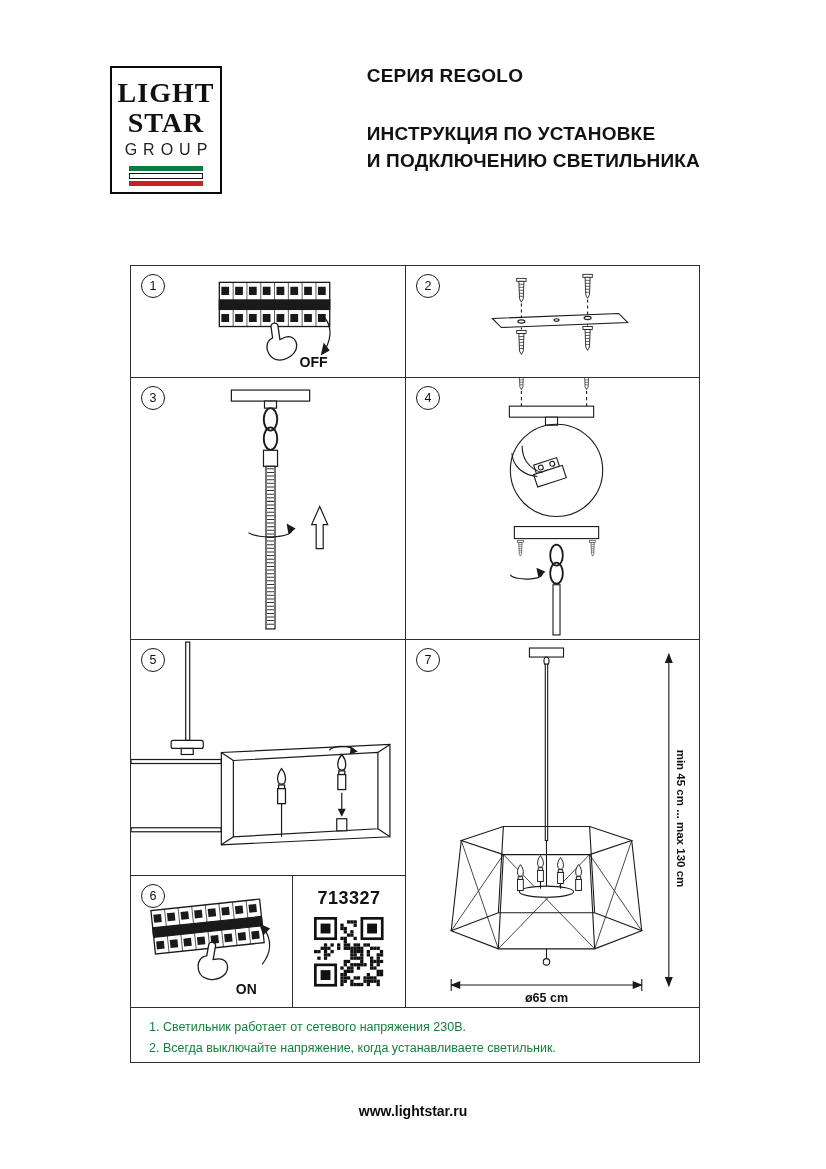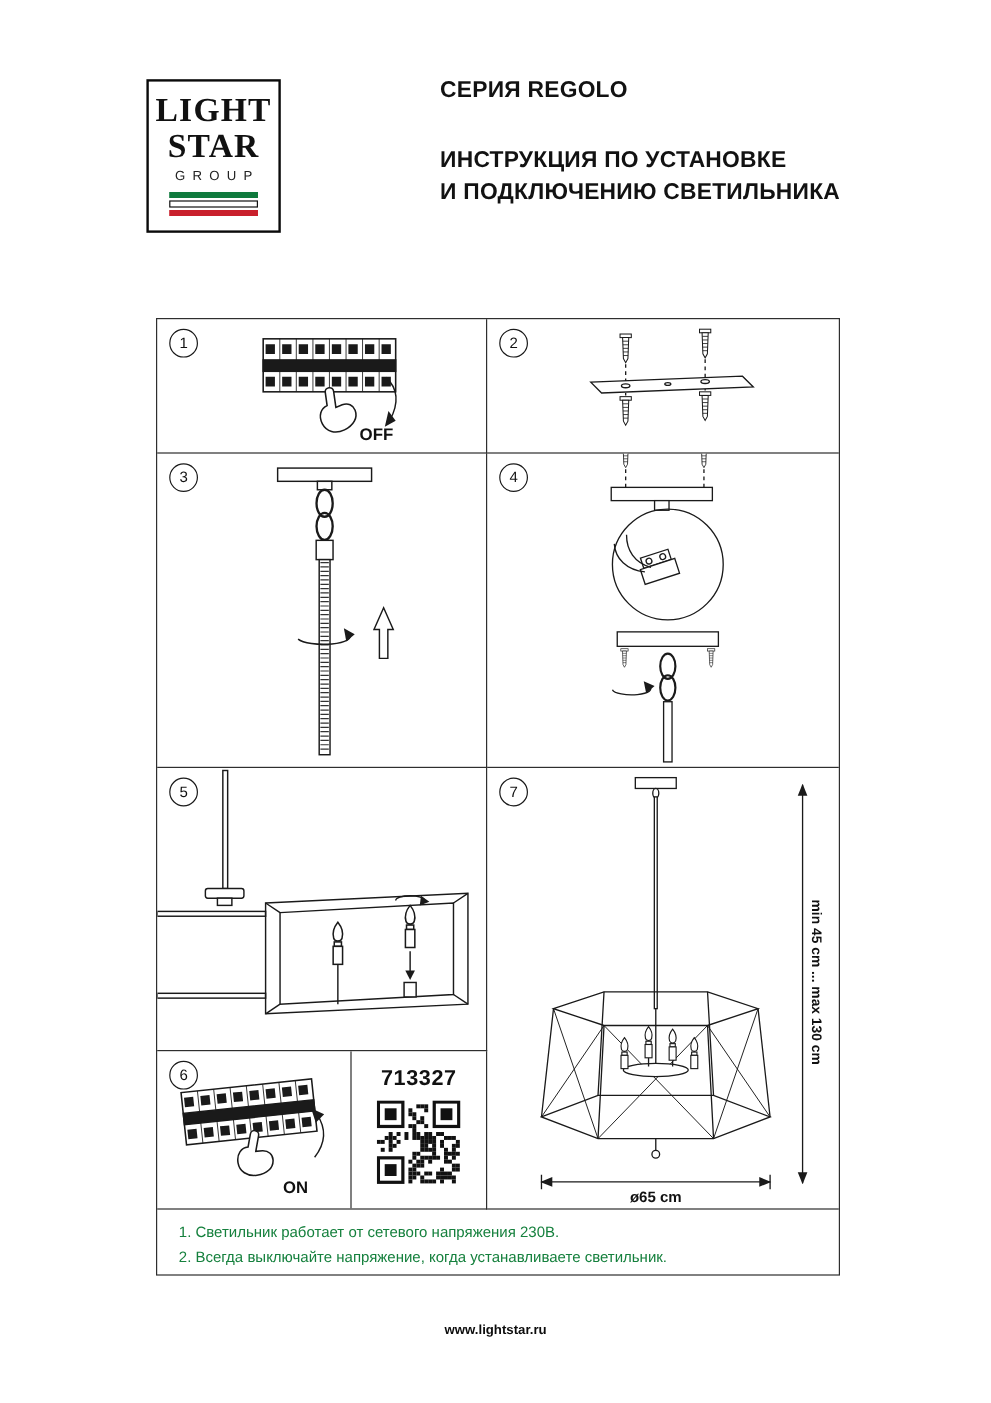--- a/index.html
+++ b/index.html
@@ -1,25 +1,25 @@
 <!DOCTYPE html>
 <html><head>
 <meta charset="utf-8">
 <style>
   html,body { margin:0; padding:0; background:#ffffff; }
   .page { position:relative; width:826px; height:1169px; margin:0 auto; background:#ffffff;
           font-family:"Liberation Sans", sans-serif; color:#111; overflow:hidden; }
 
   
-  .logo-box { position:absolute; left:122px; top:66px; width:112px; height:128px;
+  .logo-box { position:absolute; left:110px; top:66px; width:112px; height:128px;
               border:2.5px solid #0a0a0a; box-sizing:border-box; text-align:center; }
   .logo-word { font-family:"Liberation Serif", serif; font-weight:bold; font-size:28px;
                line-height:30px; letter-spacing:1px; }
   .logo-word.first { margin-top:10px; }
-  .logo-group { margin-top:3px; font-size:11px; letter-spacing:6px; padding-left:6px; color:#222; }
+  .logo-group { margin-top:3px; font-size:16px; letter-spacing:6px; padding-left:6px; color:#222; }
   .flag { width:74px; margin:7px auto 0; }
   .flag-stripe { height:5px; margin-bottom:2px; }
   .flag-green { background:#0f7a3d; }
   .flag-white { height:6px; background:#ffffff; border:1px solid #111; box-sizing:border-box; }
   .flag-red { background:#c9202c; }
 
   
   .hdr { position:absolute; right:126px; top:62px; text-align:left; font-weight:bold;
          font-size:19px; line-height:27px; letter-spacing:0.2px; color:#121212; }
   .hdr .block2 { margin-top:31px; }
@@ -47,21 +47,21 @@
   .illus { position:absolute; inset:0; width:100%; height:100%; }
   .panel svg text, svg.illus text { font-family:"Liberation Sans", sans-serif; fill:#111; stroke:none; }
 
   
   .c6-draw { position:relative; flex:0 0 162px; border-right:1px solid #2e2e2e; box-sizing:border-box; }
   .c6-qr { flex:1; display:flex; flex-direction:column; align-items:center; padding-top:12px; }
   .article-num { font-weight:bold; font-size:18px; letter-spacing:0.5px; margin-bottom:8px; }
 
   
   .site { position:absolute; left:0; top:1103px; width:100%; text-align:center;
-          font-weight:bold; font-size:11px; color:#0c0c0c; }
+          font-weight:bold; font-size:14px; color:#0c0c0c; }
 </style>
 </head>
 <body>
 
 <svg width="0" height="0" style="position:absolute" aria-hidden="true">
   <defs>
     <g id="breaker">
       <rect x="0" y="0" width="110" height="44" fill="#fff" stroke="#1a1a1a" stroke-width="1.3"></rect>
       <path d="M13.8,0 V44 M27.5,0 V44 M41.3,0 V44 M55,0 V44 M68.8,0 V44 M82.5,0 V44 M96.3,0 V44" stroke="#1a1a1a" stroke-width="0.7" fill="none"></path>
       <line x1="2" y1="8.5" x2="110" y2="8.5" stroke="#1a1a1a" stroke-width="8" stroke-dasharray="7.75,6"></line>

